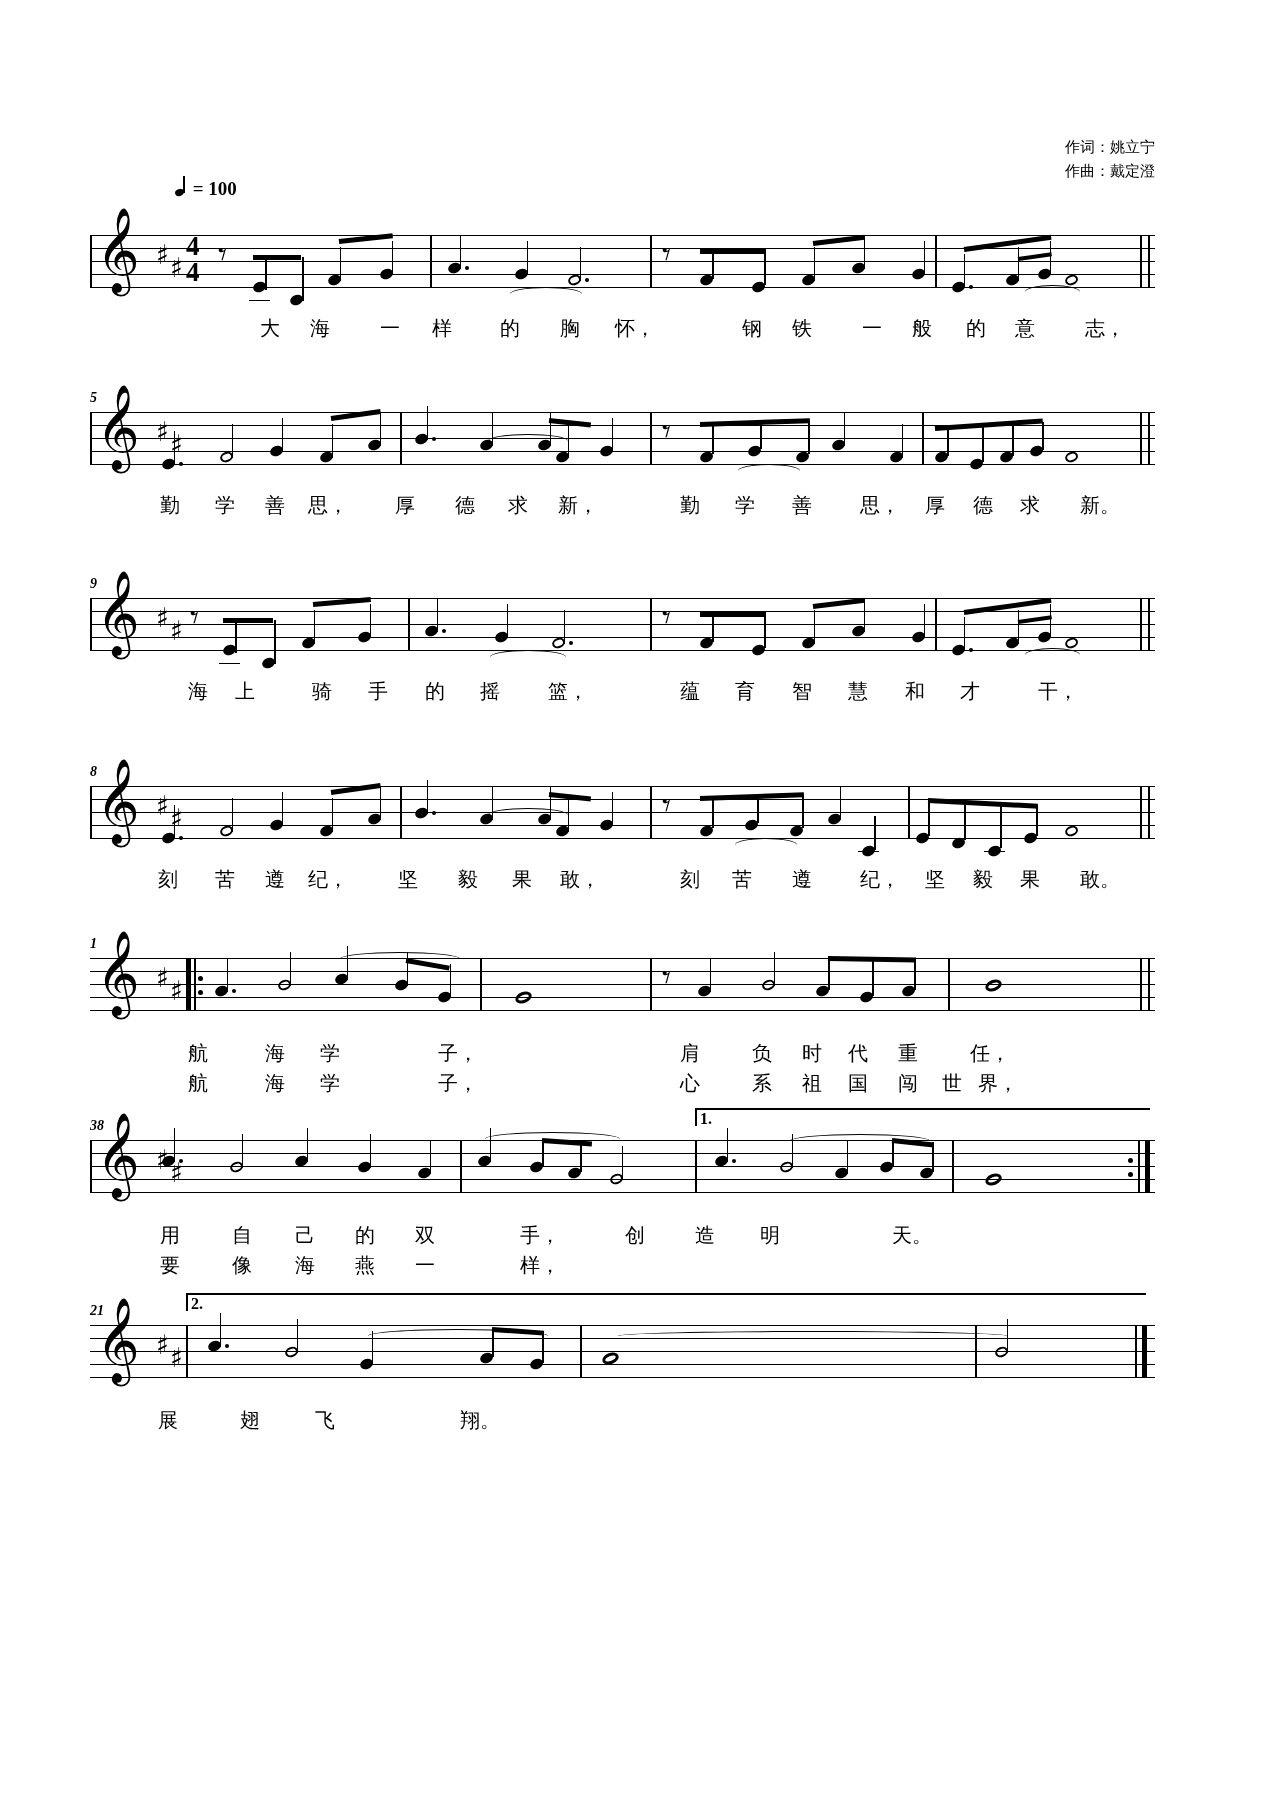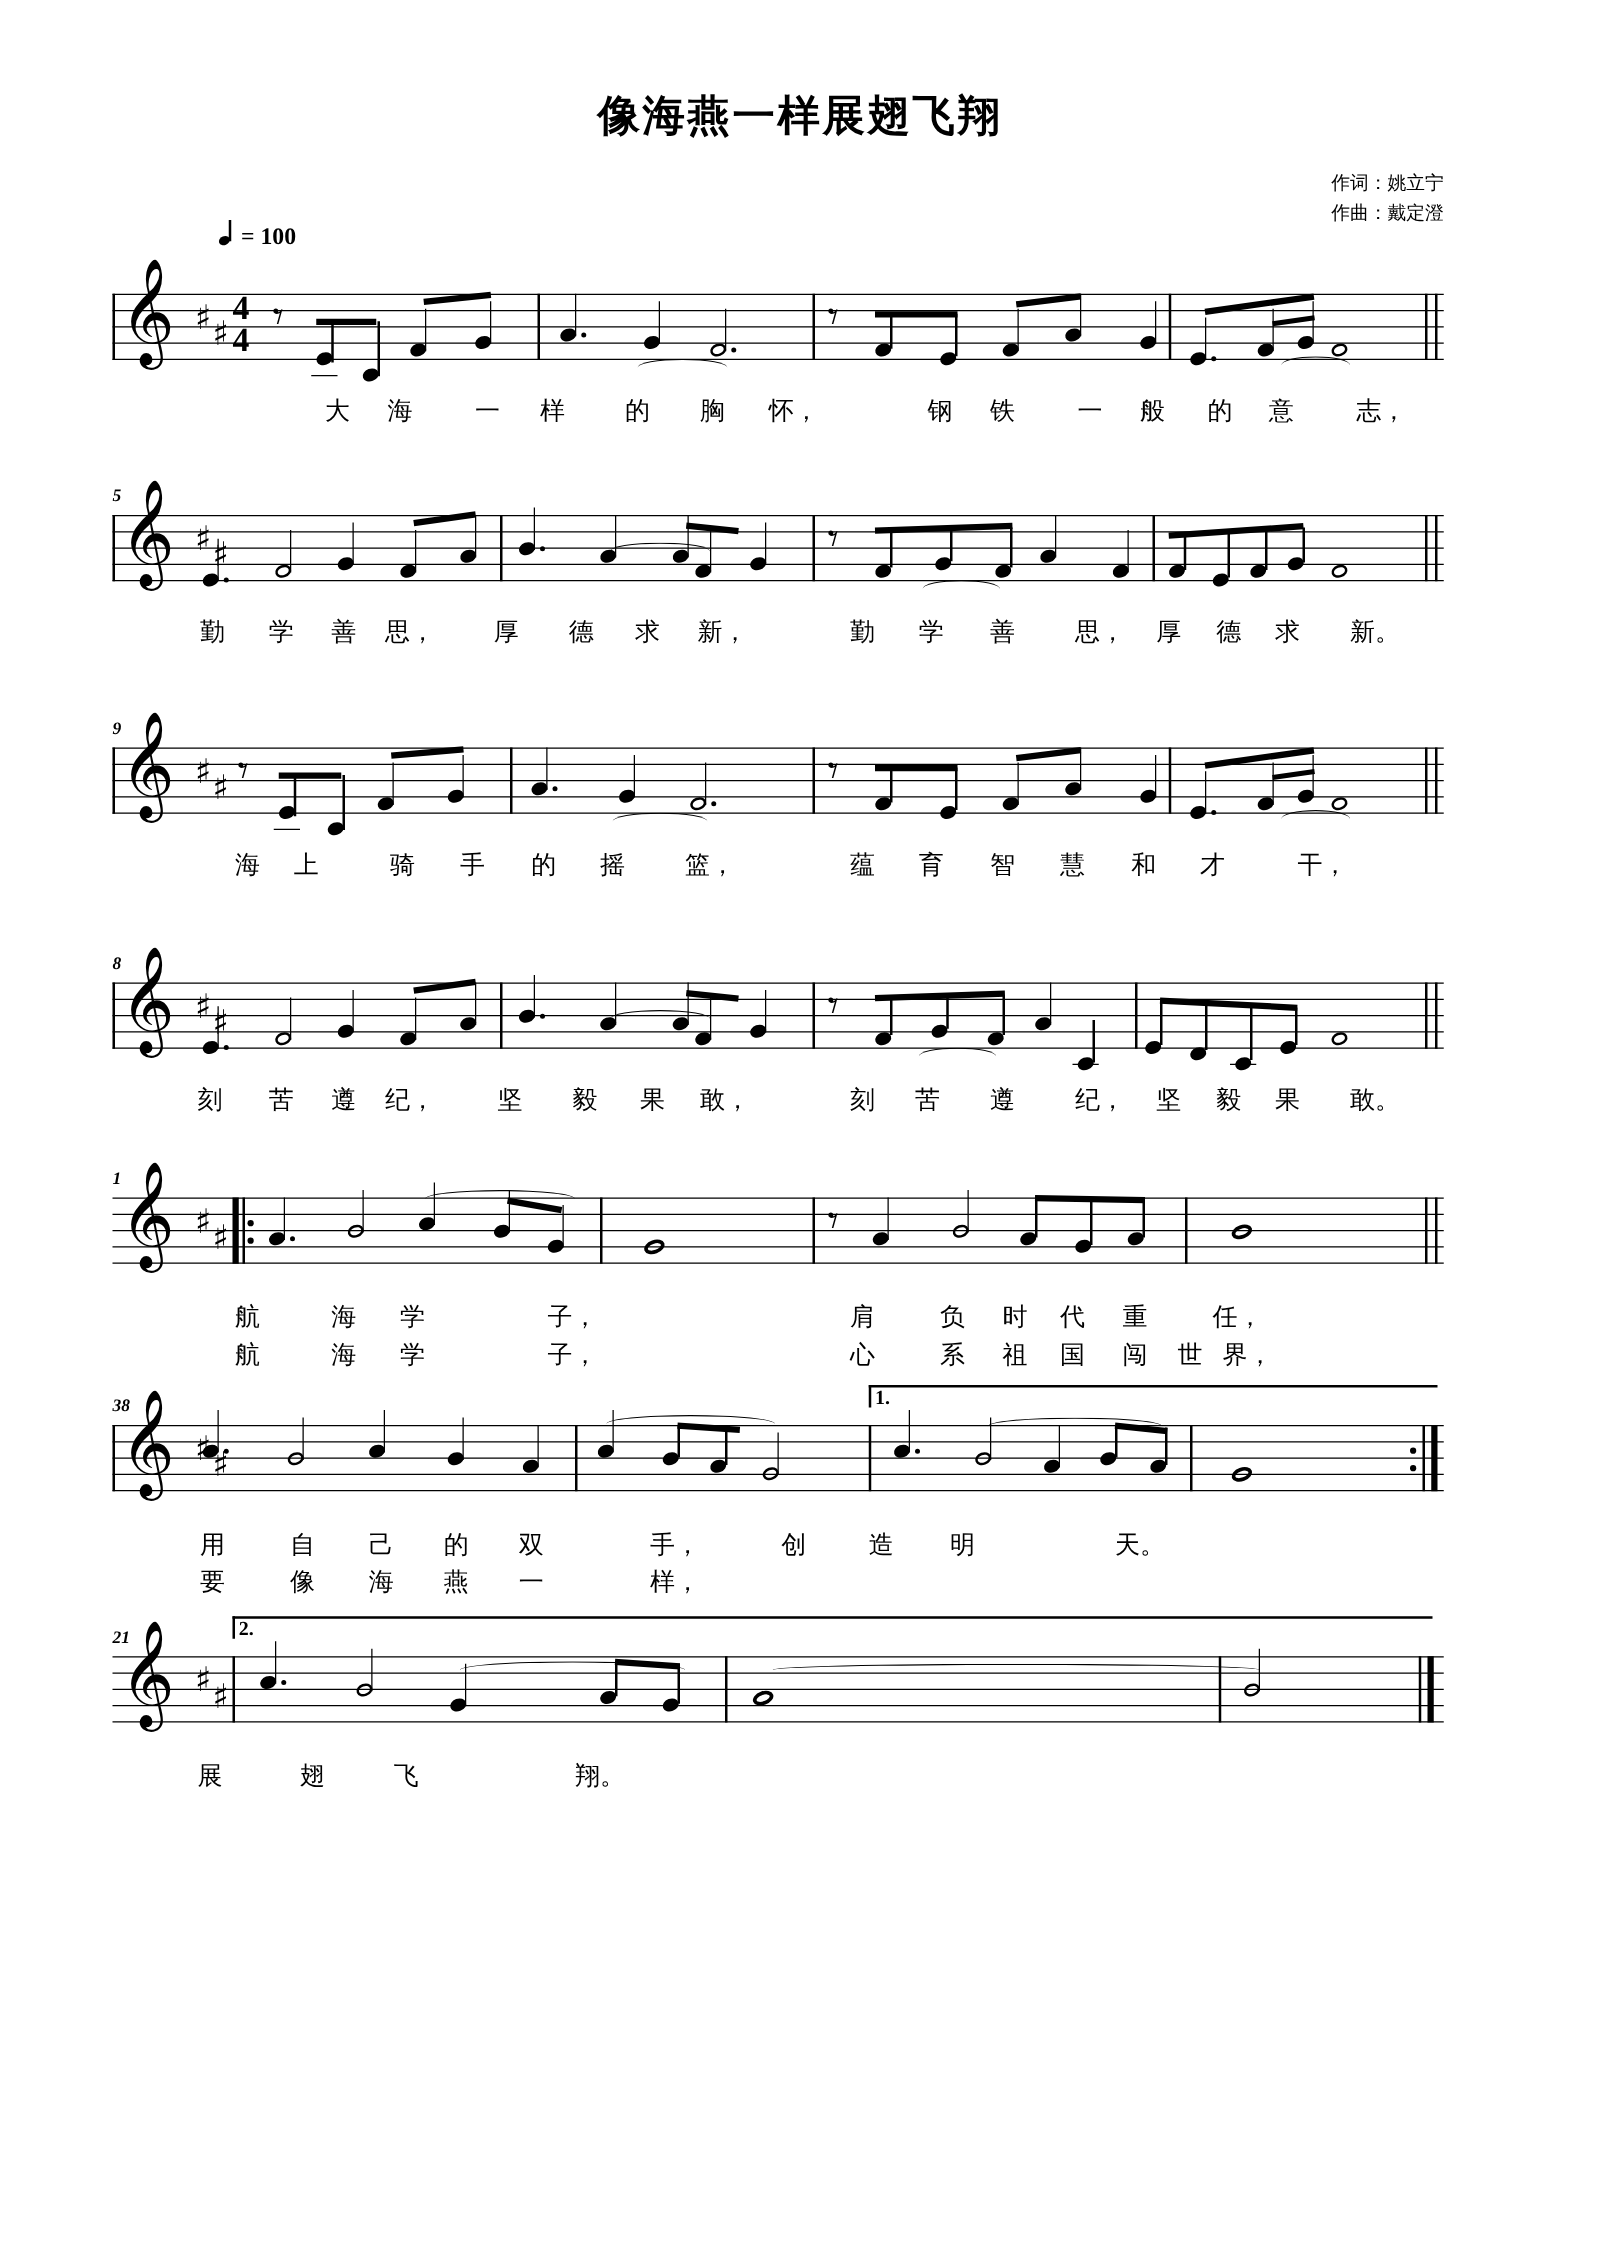--- a/index.html
+++ b/index.html
@@ -246,21 +246,20 @@
     position: absolute;
     transform: translateX(-50%);
     white-space: nowrap;
   }
 </style>
 </head>
 <body>
 
 <div class="sheet">
 
-  <div class="title">像海燕一样展翅飞翔</div>
 
   <div class="credits">
     <div>作词：姚立宁</div>
     <div>作曲：戴定澄</div>
   </div>
 
   <div class="tempo">
     <span class="notehead"></span>
     <span>= 100</span>
   </div>

